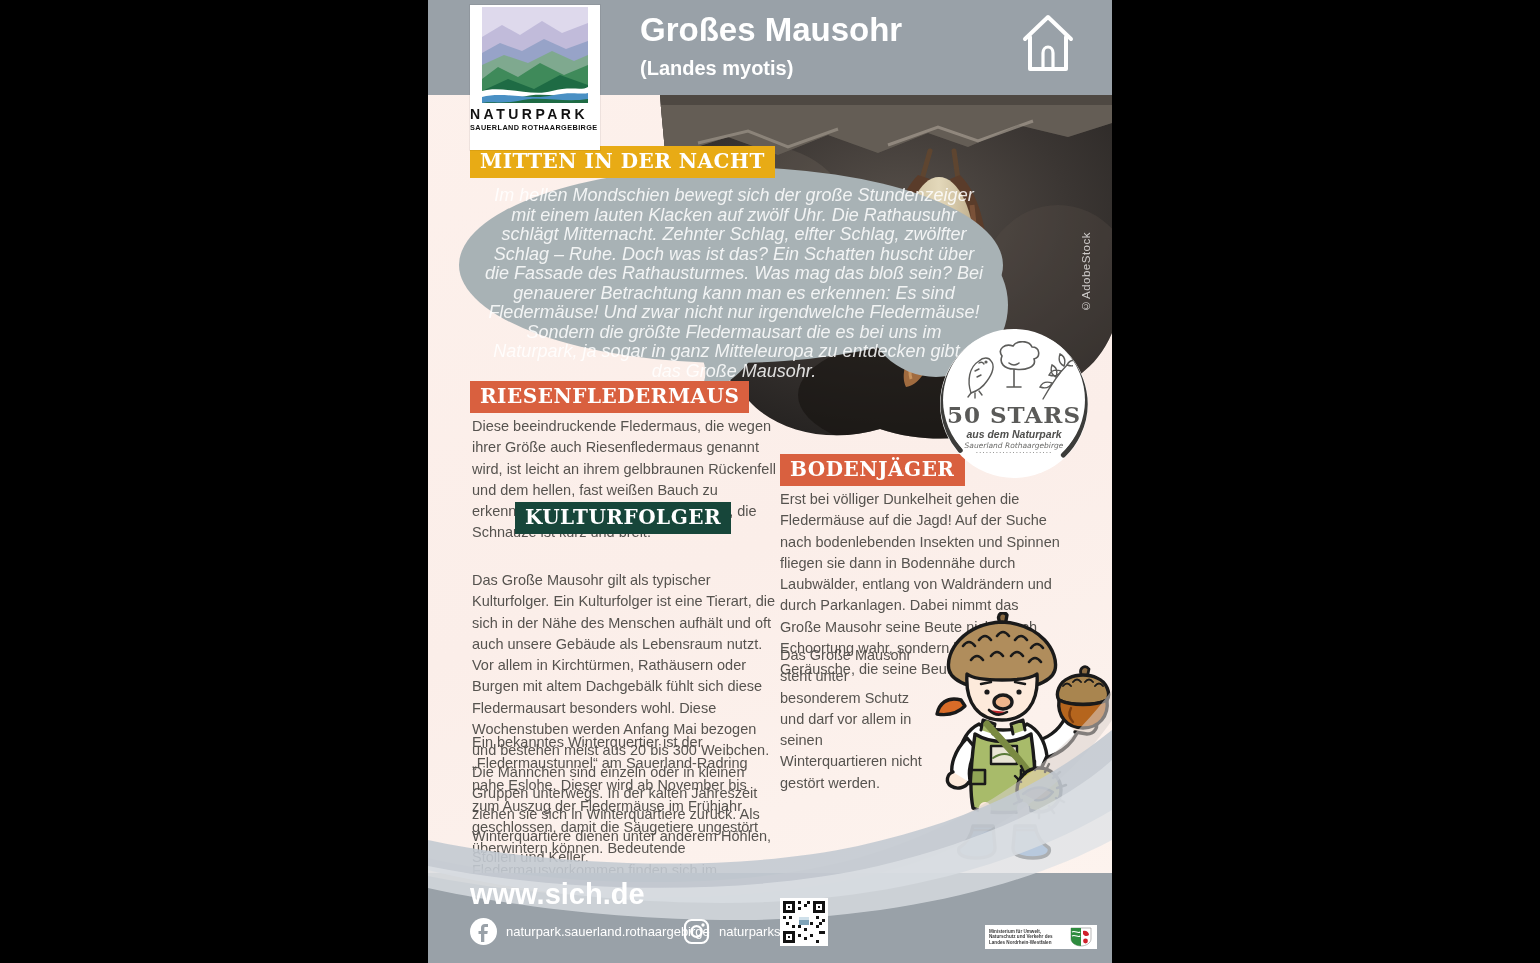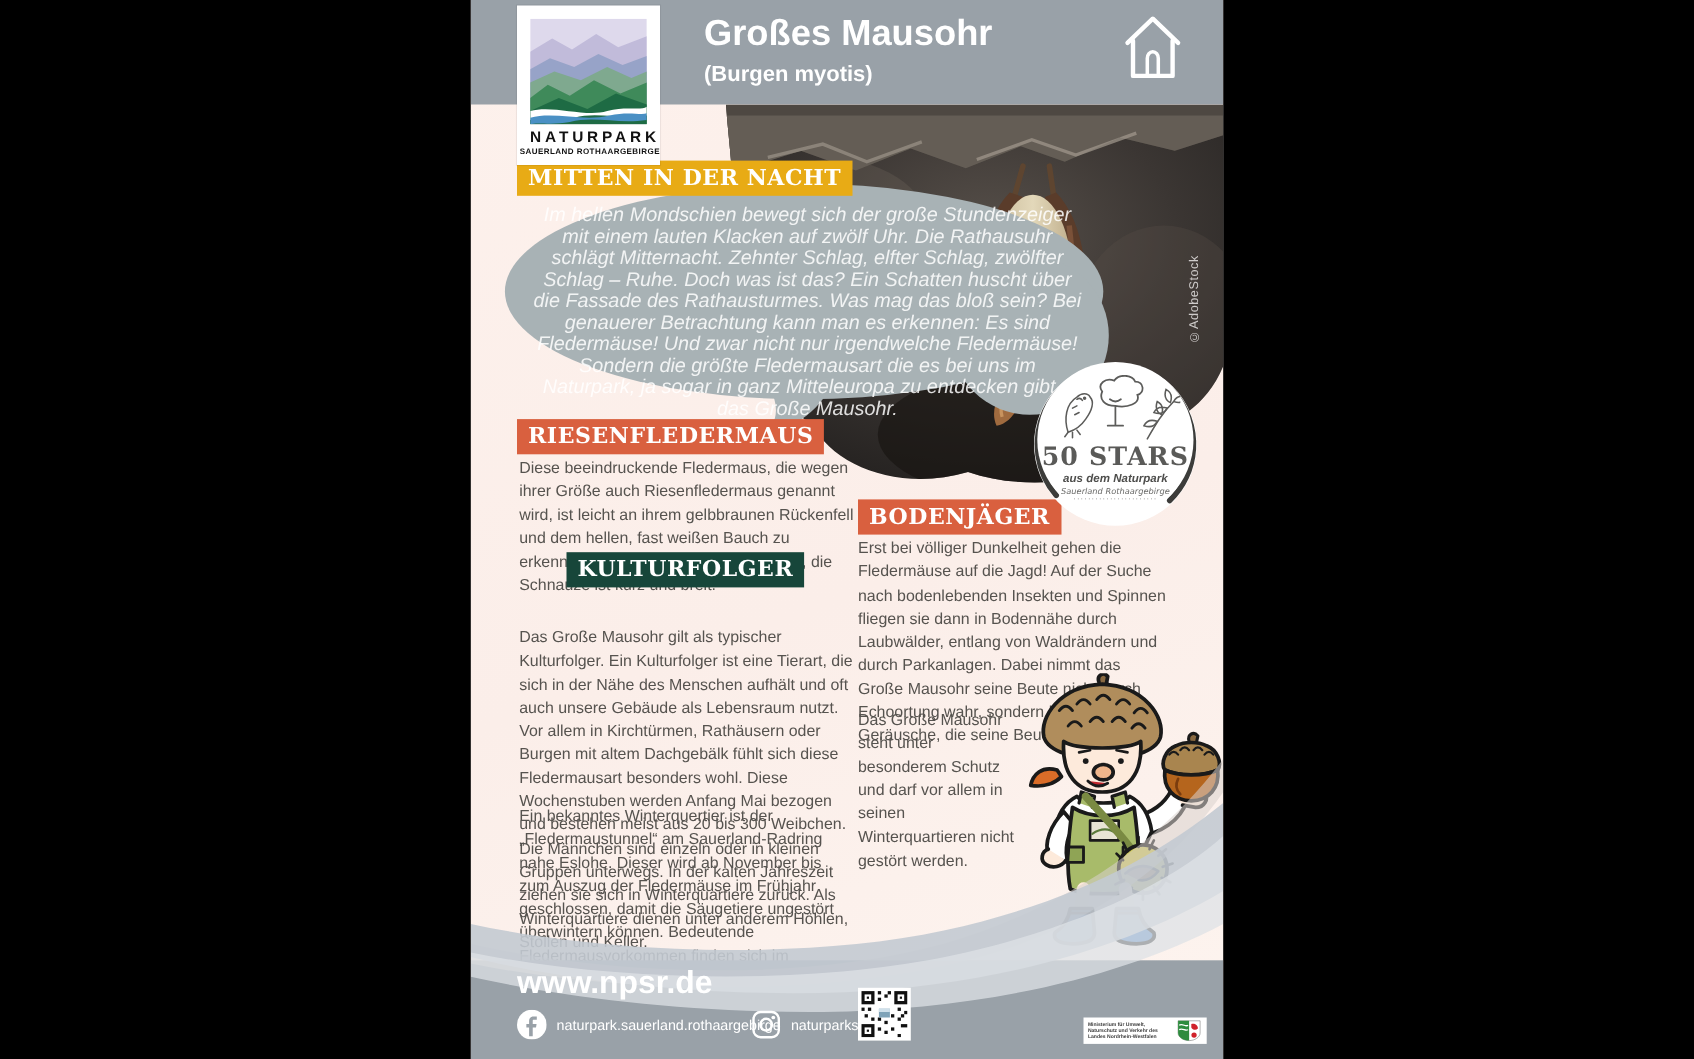--- a/index.html
+++ b/index.html
@@ -5,21 +5,21 @@
   * { margin:0; padding:0; box-sizing:border-box; }
   html,body { width:1540px; height:963px; background:#000; overflow:hidden;
     font-family:"Liberation Sans", sans-serif; }
   .stage { position:relative; width:1540px; height:963px; background:#000; }
   .poster { position:absolute; left:428px; top:0; width:684px; height:963px;
     background:linear-gradient(160deg,#fdf1ec 0%,#fbeee9 55%,#fdf4ef 100%); overflow:hidden; }
 
   
   .header { position:absolute; left:0; top:0; width:684px; height:95px; background:#99a1a8; }
   .logo-box { position:absolute; left:42px; top:5px; width:130px; height:145px; background:#fff;
-    z-index:30; box-shadow:0 0 0 1px rgba(0,0,0,.06); text-align:right; padding-top:12px; }
+    z-index:30; box-shadow:0 0 0 1px rgba(0,0,0,.06); text-align:left; padding-top:2px; }
   .logo-box svg { display:block; margin:0 auto; }
   .logo-name { font-size:14px; font-weight:bold; letter-spacing:3.5px; color:#111; margin-top:3px; }
   .logo-sub { font-size:7.3px; font-weight:bold; letter-spacing:.4px; color:#111; margin-top:1px; }
   .title { position:absolute; left:212px; top:11px; color:#fff; font-size:33px; font-weight:bold; z-index:5;}
   .subtitle { position:absolute; left:212px; top:57px; color:#fff; font-size:20px; font-weight:bold; z-index:5;}
   .house { position:absolute; left:591px; top:9px; z-index:5; }
 
   
   .photo { position:absolute; left:210px; top:95px; width:474px; height:345px; z-index:1; }
   .credit { position:absolute; left:652px; top:232px; width:14px; color:#cfcccb; font-size:11.5px;
@@ -95,21 +95,21 @@
         <path d="M0,72 L16,60 36,70 58,56 82,68 106,58 V96 H0 Z" fill="#3f8a5a"></path>
         <path d="M0,84 L26,72 52,82 78,68 106,78 V96 H0 Z" fill="#1e6b44"></path>
         <path d="M0,84 C20,78 50,90 70,84 C88,79 100,84 106,80 V88 C84,92 60,84 40,90 C24,94 8,90 0,92 Z" fill="#fff"></path>
         <path d="M0,90 C22,84 48,94 72,88 C90,84 100,88 106,86 V92 C80,96 58,88 36,94 C20,97 6,94 0,96 Z" fill="#4a90c4"></path>
       </svg>
       <div class="logo-name">NATURPARK</div>
       <div class="logo-sub">SAUERLAND ROTHAARGEBIRGE</div>
     </div>
 
     <div class="title">Großes Mausohr</div>
-    <div class="subtitle">(Burgen myotis)</div>
+    <div class="subtitle">(Landes myotis)</div>
 
     <div class="house">
       <svg width="58" height="68" viewBox="0 0 58 68">
         <g fill="none" stroke="#fff" stroke-width="4" stroke-linejoin="round" stroke-linecap="round">
           <path d="M6,30 L29,8 L52,30"></path>
           <path d="M11,28 V60 H47 V28"></path>
           <path d="M24,60 V44 a5,6 0 0 1 10,0 V60" stroke-width="3.2"></path>
         </g>
       </svg>
     </div>
@@ -275,21 +275,21 @@
         </g>
       </svg>
     </div>
 
     <div class="footer"></div>
     <svg class="waves" width="684" height="273" viewBox="0 0 684 273">
       <path d="M684,0 C640,60 560,130 430,168 C300,204 120,196 0,168 V186 C140,214 330,218 470,178 C580,146 650,80 684,30 Z" fill="#d8d2ce" opacity=".55"></path>
       <path d="M0,150 C120,176 300,184 430,156 C540,132 620,92 684,40 V120 C600,170 480,206 340,212 C210,217 80,200 0,180 Z" fill="#c3cad1" opacity=".9"></path>
       <path d="M0,176 C140,204 320,206 450,176 C560,150 640,110 684,70 V150 C590,200 460,228 320,230 C200,231 80,216 0,198 Z" fill="#dde2e6" opacity=".75"></path>
     </svg>
-    <div class="website">www.npsr.de</div>
+    <div class="website">www.sich.de</div>
 
     <div class="social">
       <svg width="27" height="27" viewBox="0 0 27 27">
         <circle cx="13.5" cy="13.5" r="13.5" fill="#fff"></circle>
         <path d="M15,8 h3 V5 h-3 c-2.5,0 -4,1.6 -4,4 v3 h-2.5 v3 H11 v8 h3.3 v-8 h3 l.5,-3 h-3.5 V9 c0,-.7 .3,-1 1,-1 Z" fill="#99a1a8" transform="translate(0,1)"></path>
       </svg>
       <span class="social-label">naturpark.sauerland.rothaargebirge</span>
     </div>
 
     <div class="social social-2">

